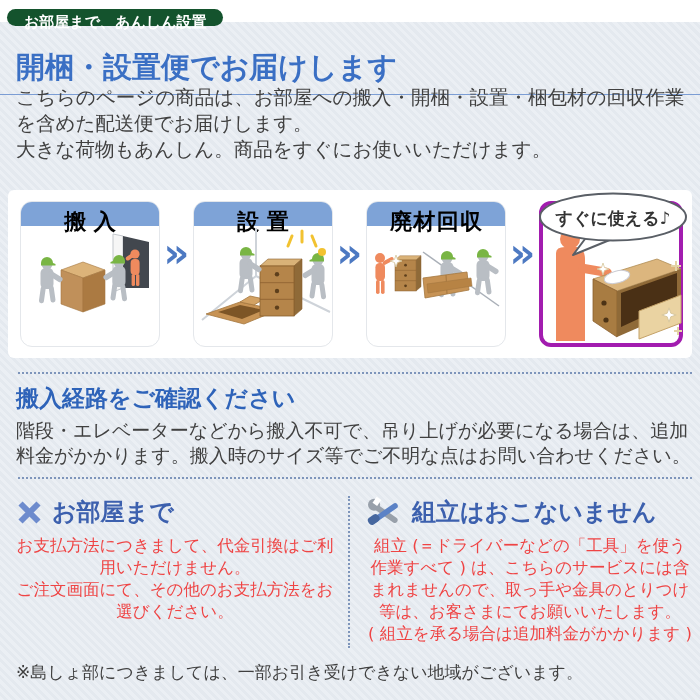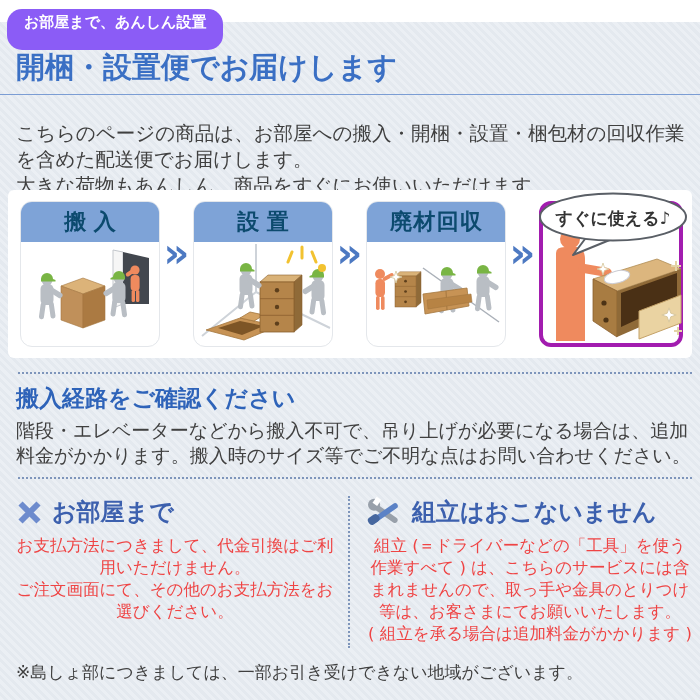--- a/index.html
+++ b/index.html
@@ -1,29 +1,29 @@
 <!DOCTYPE html>
 <html><head>
 <meta charset="utf-8">
 <style>
   html,body{margin:0;padding:0;}
   body{font-family:"DejaVu Sans",sans-serif;}
   .canvas{position:relative;width:700px;height:700px;background:#ffffff;overflow:hidden;}
   .bg{position:absolute;left:0;top:22px;width:700px;height:678px;
       background:repeating-linear-gradient(45deg,#ebeff4 0px,#ebeff4 3px,#e4e9ef 3px,#e4e9ef 6px);}
-  .badge{position:absolute;left:7px;top:9px;height:41px;line-height:27px;padding:0 17px;
-         background:#8b5cf6;color:#ffffff;font-size:15px;font-weight:bold;border-radius:15px;z-index:3;}
+  .badge{position:absolute;left:7px;top:9px;height:17px;line-height:27px;padding:0 17px;
+         background:#14532d;color:#ffffff;font-size:15px;font-weight:bold;border-radius:15px;z-index:3;}
   .title{position:absolute;left:16px;top:48px;font-size:29px;font-weight:bold;color:#3a6fc4;z-index:2;}
   .title-rule{position:absolute;left:0;top:94px;width:700px;border-top:1px solid #7b9dd4;}
-  .intro{position:absolute;left:16px;top:121px;width:676px;font-size:19.5px;line-height:26px;color:#404040;}
+  .intro{position:absolute;left:16px;top:85px;width:676px;font-size:19.5px;line-height:26px;color:#404040;}
   .strip{position:absolute;left:8px;top:190px;width:684px;height:168px;background:#ffffff;border-radius:6px;
          display:flex;align-items:center;padding-left:12px;box-sizing:border-box;}
   .panel{width:140px;height:146px;background:#ffffff;border:1px solid #e4e7eb;border-radius:12px;
          overflow:hidden;flex:none;box-sizing:border-box;}
-  .panel-head{height:40px;line-height:40px;background:#7ea3d7;color:#0c4a6e;font-size:22px;font-weight:bold;
+  .panel-head{height:24px;line-height:40px;background:#7ea3d7;color:#000000;font-size:22px;font-weight:bold;
          text-align:center;letter-spacing:0.35em;text-indent:0.35em;}
   .panel-head.tight{letter-spacing:0.06em;text-indent:0.06em;}
   .panel-body{height:104px;}
   .chev{width:33px;flex:none;text-align:center;font-size:40px;font-weight:bold;color:#4d79c2;line-height:104px;height:146px;}
   .panel4{position:relative;width:144px;height:146px;background:#ffffff;border:4px solid #a21caf;border-radius:12px;
           overflow:visible;flex:none;box-sizing:border-box;}
   .bubble{position:absolute;left:-6px;top:-14px;z-index:4;}
   .scene4{position:absolute;left:2px;bottom:2px;}
   .dotted{position:absolute;left:18px;width:674px;border-top:2px dotted #7e95bb;}
   .d1{top:372px;} .d2{top:477px;}

